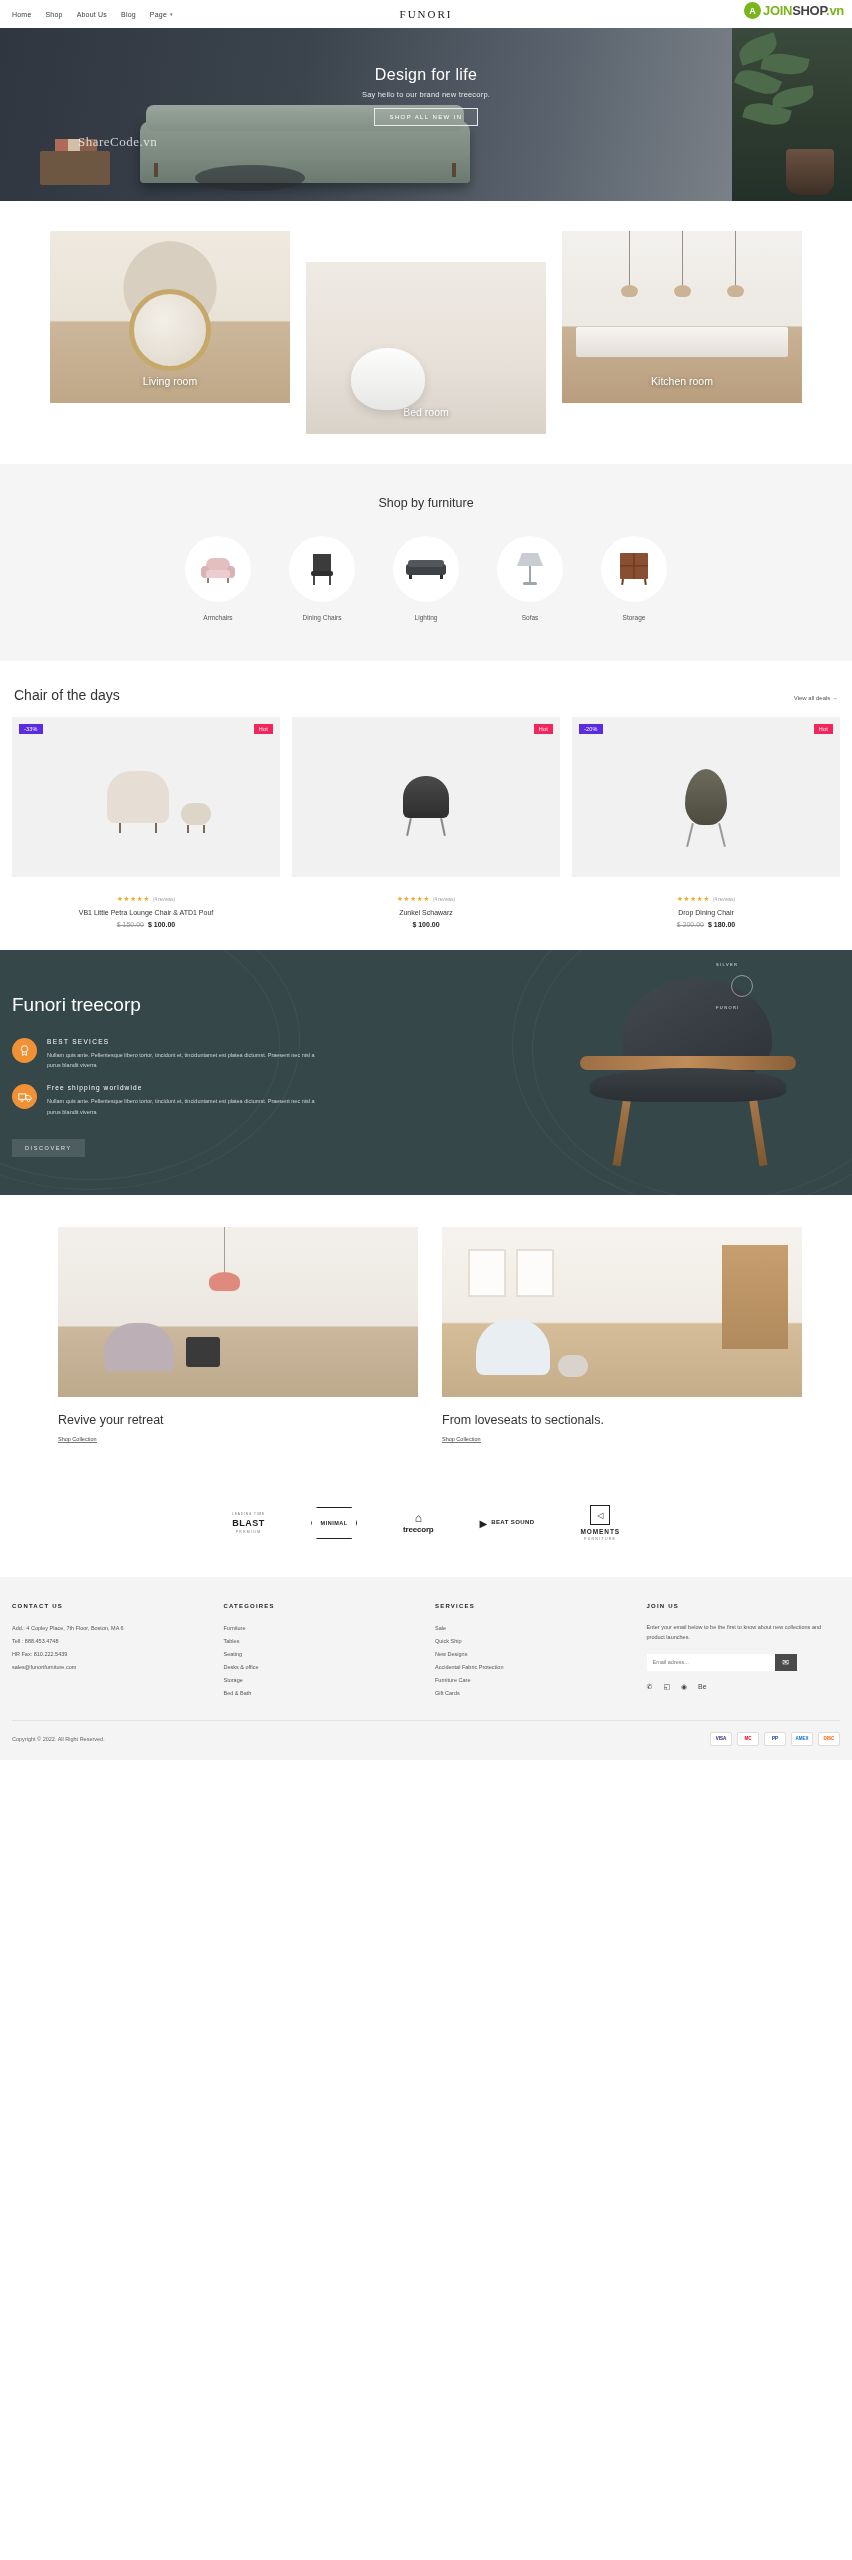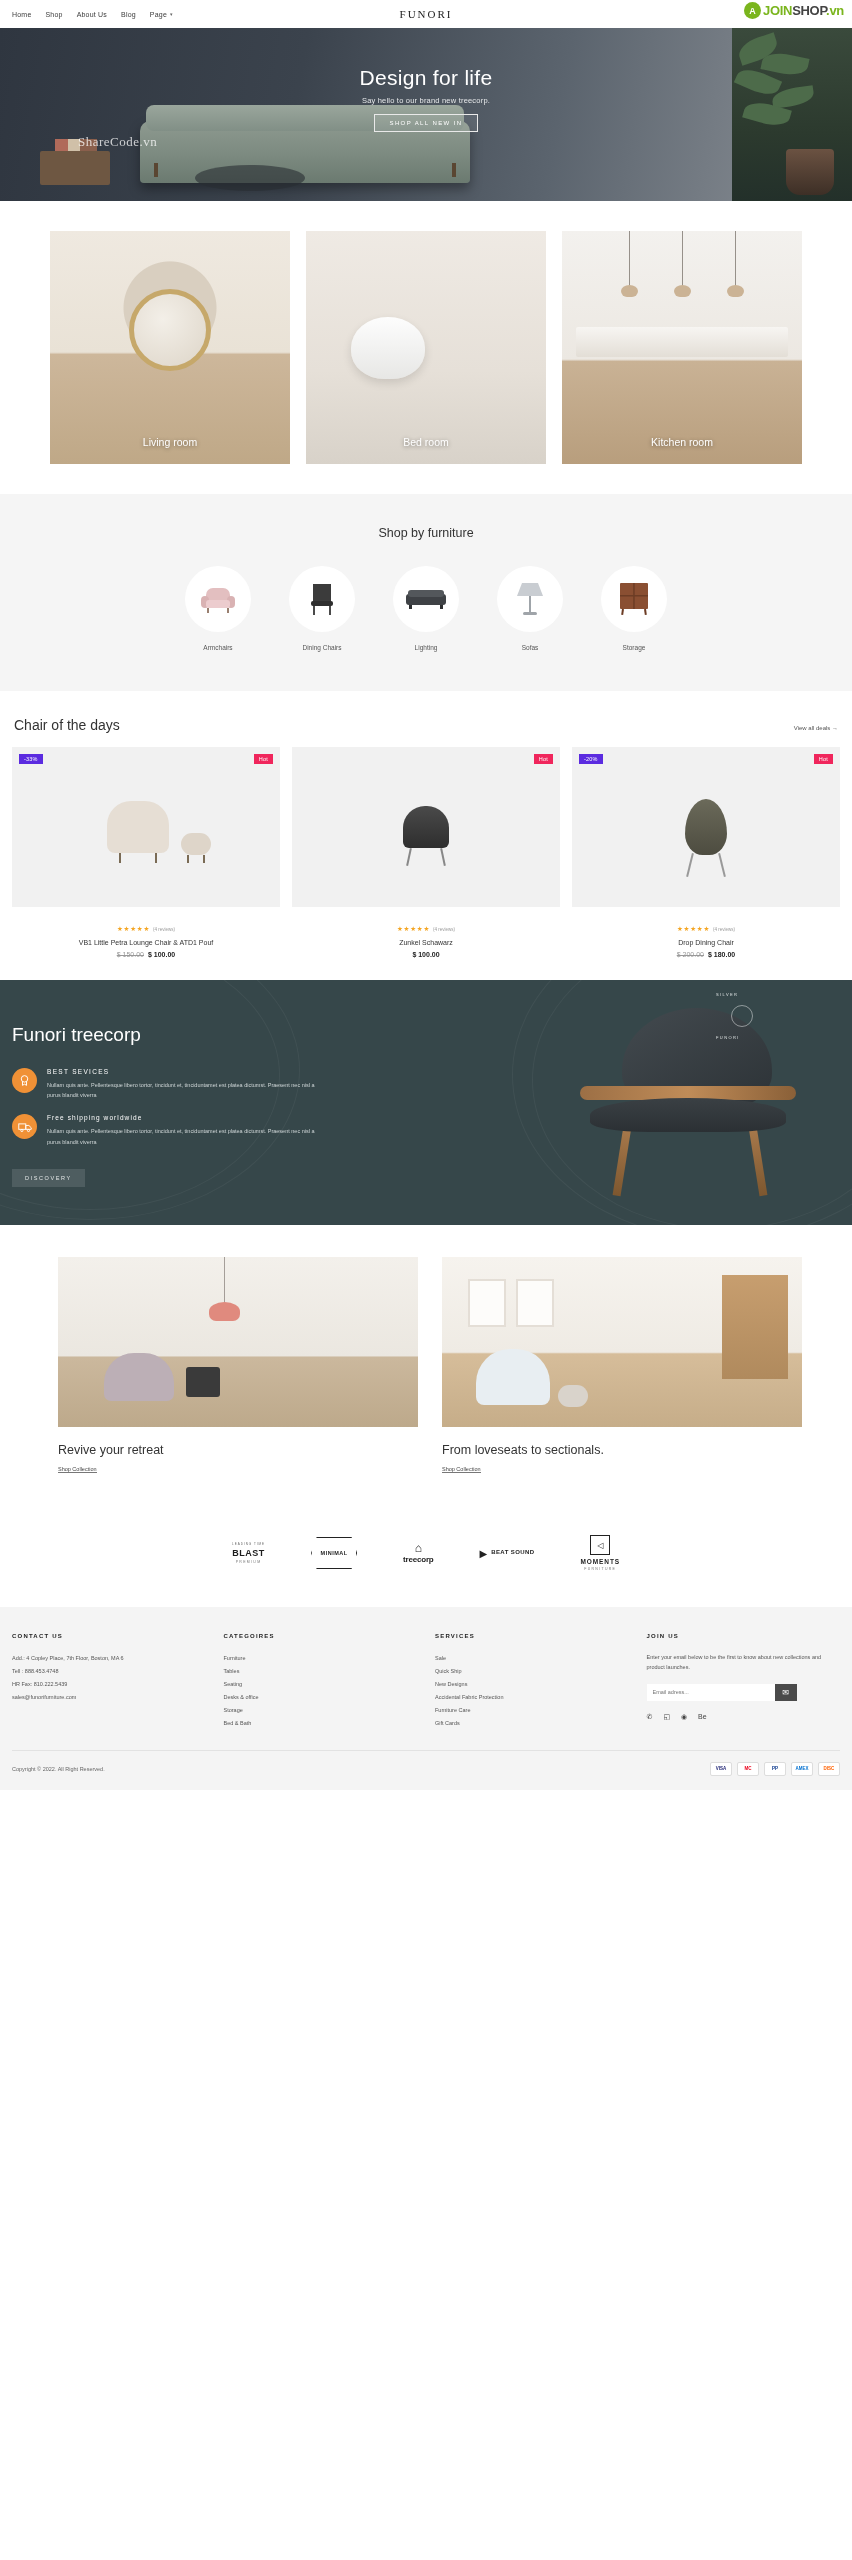--- a/index.html
+++ b/index.html
@@ -106,21 +106,21 @@
   .hero-books {
     position: absolute; left: 55px; bottom: 50px; width: 42px; height: 12px;
     background: linear-gradient(90deg,#b06a5a 0 30%, #d0c0a8 30% 60%, #8a5f4c 60% 100%);
   }
   .hero-content {
     position: absolute; left: 0; right: 0; top: 38px;
     text-align: center;
     z-index: 5;
   }
   .hero-title {
-    font-size: 21px;
+    font-size: 16px;
     color: #fff;
     font-weight: 400;
     letter-spacing: .3px;
   }
   .hero-sub {
     font-size: 7.5px;
     color: #e6e8ea;
     margin-top: 6px;
     letter-spacing: .2px;
   }
@@ -146,21 +146,21 @@
 
   
   .rooms {
     display: flex;
     gap: 16px;
     padding: 30px 50px;
     background: #fff;
   }
   .room-card {
     flex: 1;
-    height: 233px;
+    height: 172px;
     position: relative;
     overflow: hidden;
     cursor: pointer;
   }
   .room-label {
     position: absolute;
     left: 0; right: 0;
     bottom: 16px;
     text-align: center;
     color: #fff;
@@ -174,20 +174,21 @@
   }
   .room-living:after {
     content:""; position:absolute; left:50%; top:58px; transform:translateX(-50%);
     width: 72px; height: 72px; border-radius: 50%;
     border: 5px solid #c6a86a;
     background: radial-gradient(circle at 40% 35%, #f3efe8, #ddd5c8);
   }
   .room-bed {
     background:
       linear-gradient(180deg, #efeae4 0%, #e6e0d8 60%, #d8d2c9 100%);
+    margin-top: 31px;
   }
   .room-bed:after {
     content:""; position:absolute; left:34%; top:86px; transform:translateX(-50%);
     width: 74px; height: 62px; border-radius: 50% 50% 45% 45%;
     background: linear-gradient(180deg,#fdfdfd,#e7e7e5);
     box-shadow: 0 4px 10px rgba(0,0,0,.12);
   }
   .room-kitchen {
     background: linear-gradient(180deg, #f3f1ee 0%, #ece8e2 55%, #c9b295 56%, #b89e7d 100%);
   }

